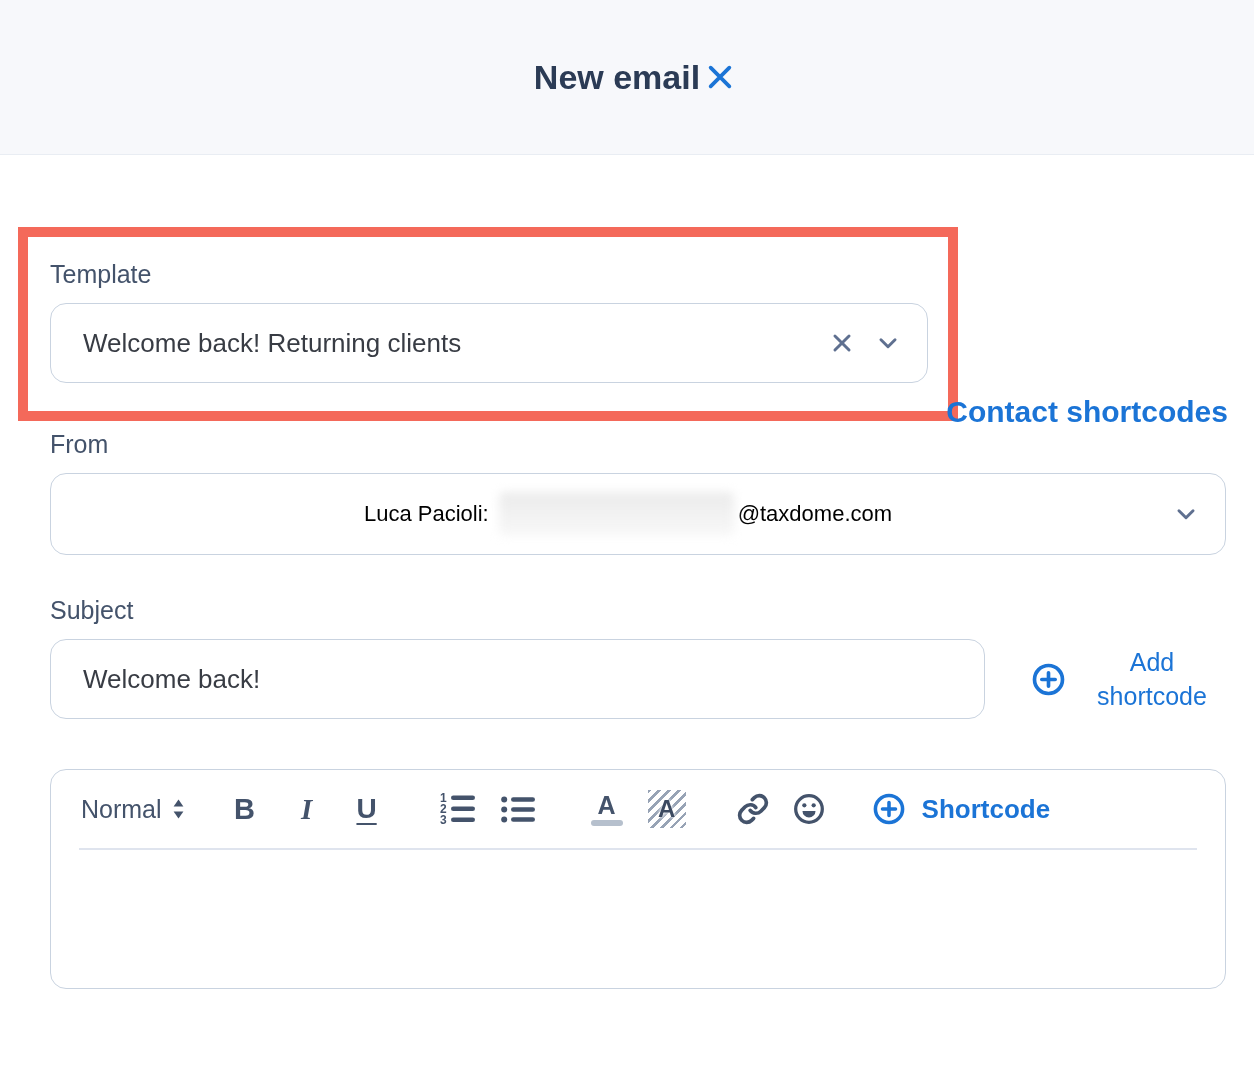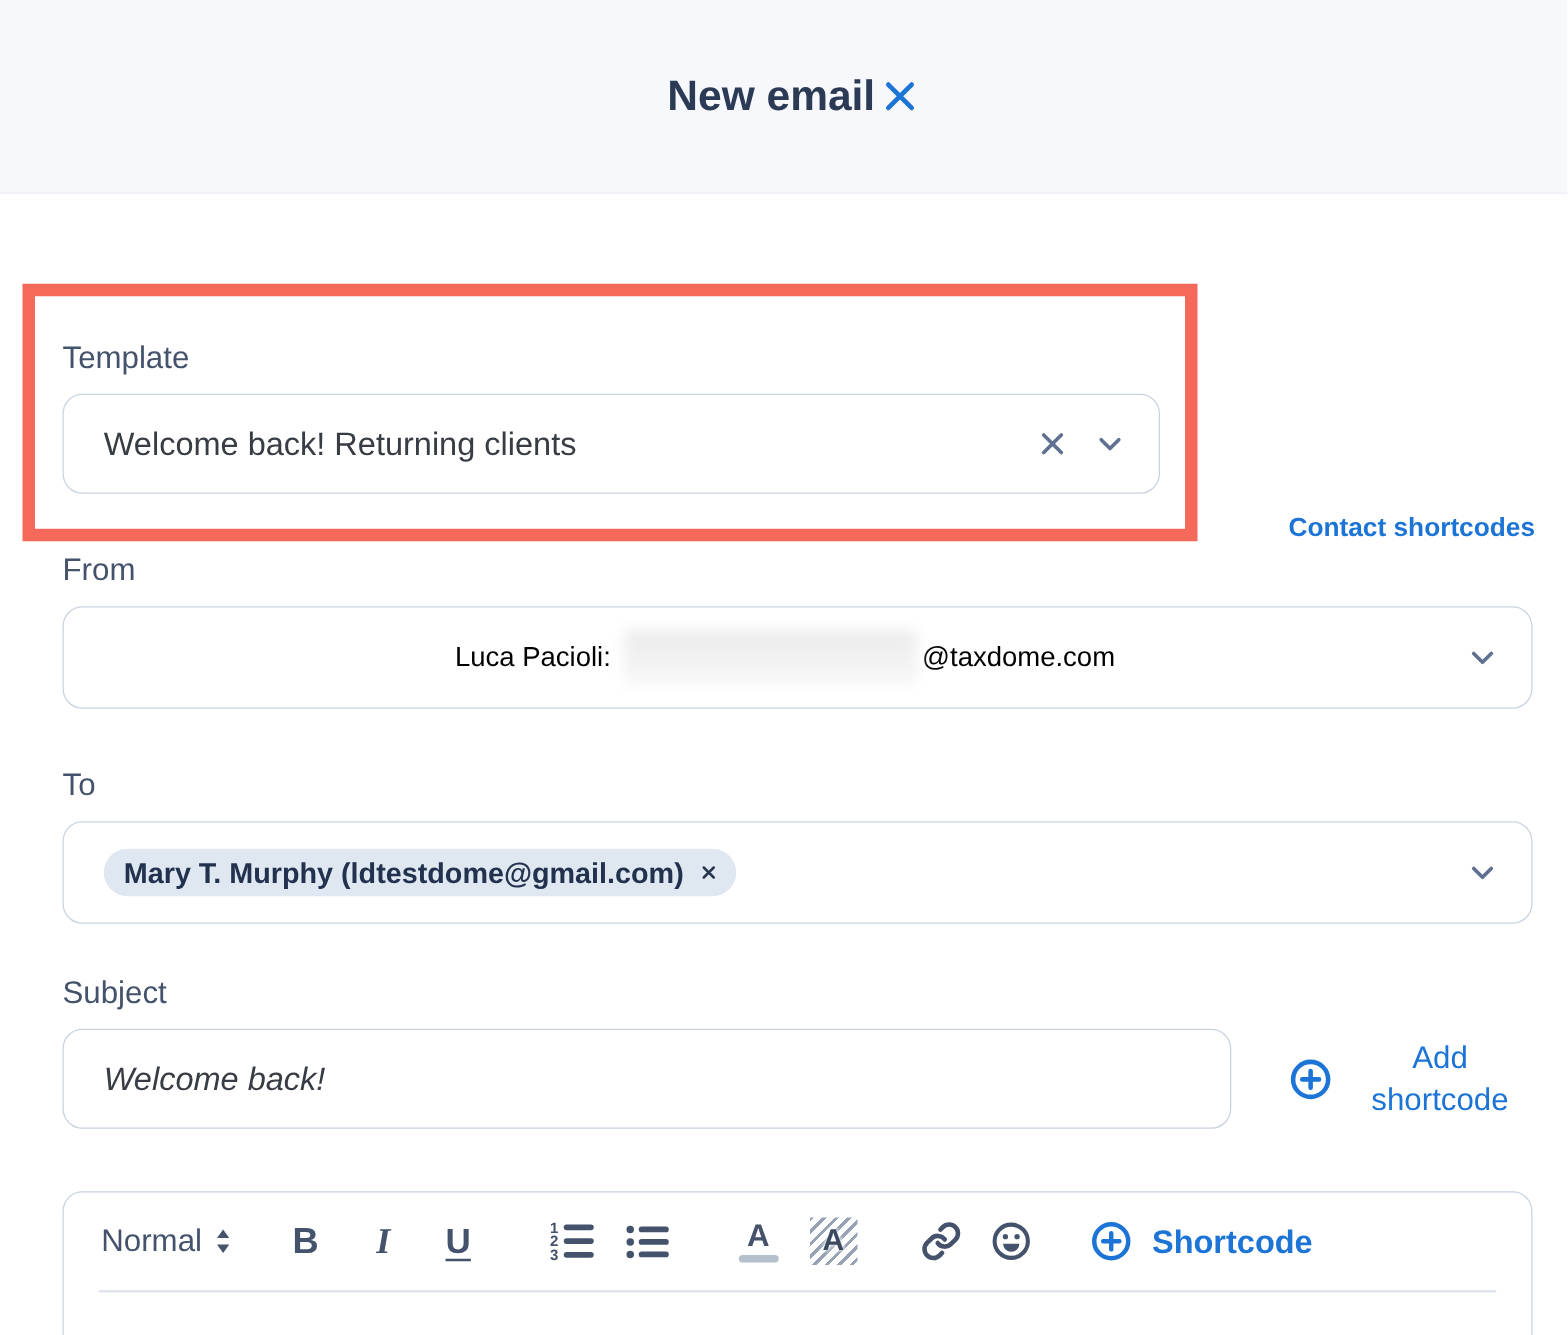--- a/index.html
+++ b/index.html
@@ -17,40 +17,40 @@
   }
   .modal-title { font-size:34px; font-weight:700; color:#2b3b55; }
   .close-btn { width:40px; height:40px; display:flex; align-items:center; justify-content:center; cursor:pointer; }
 
   
   .modal-content { position:relative; }
 
   .highlight-box {
     margin:72px 0 0 18px; width:940px;
     border:10px solid #f4695a;
-    padding:34px 0 28px 22px;
+    padding:22px 0 28px 22px;
     background:#fff;
   }
 
   .field-label { font-size:25px; line-height:30px; color:#44536b; margin:0 0 14px 0; }
 
   .select-box, .input-box {
     height:80px; border:1.5px solid #c9d3e0; border-radius:16px;
     display:flex; align-items:center; background:#fff;
     padding:0 26px 0 32px; cursor:pointer;
   }
   .value-text { font-size:26px; color:#383c44; flex:1; white-space:nowrap; overflow:hidden; }
   .icon-group { display:flex; align-items:center; gap:20px; }
   .icon-btn { display:flex; align-items:center; justify-content:center; cursor:pointer; }
 
   .template-select { width:878px; }
 
   .contact-shortcodes {
-    position:absolute; top:184px; right:26px;
-    font-size:21px; font-weight:700; color:#1b74d6; cursor:pointer;
+    position:absolute; top:168px; right:26px;
+    font-size:30px; font-weight:700; color:#1b74d6; cursor:pointer;
   }
 
   .section { margin-left:50px; width:1176px; }
   .from-section { margin-top:8px; }
   .to-section { margin-top:46px; }
   .subject-section { margin-top:40px; }
 
   .wide-input { height:82px; }
 
   .from-value-row { display:flex; align-items:center; flex:1; font-size:22px; color:#000000;justify-content:center; }
@@ -61,21 +61,21 @@
   }
 
   .chip {
     display:inline-flex; align-items:center; height:38px;
     padding:0 14px 0 16px; background:#dfe8f1; border-radius:19px;
     font-size:23px; font-weight:700; color:#22324e; gap:12px; cursor:default;
   }
   .chip-x { display:flex; align-items:center; cursor:pointer; }
 
   .subject-row { display:flex; align-items:flex-start; }
-  .subject-input { width:935px;font-style:italic; }
+  .subject-input { width:935px; }
   .add-shortcode {
     margin-left:46px; height:80px; display:flex; align-items:center; gap:14px; cursor:pointer;
   }
   .add-shortcode-label {
     width:144px; text-align:center; font-size:25px; line-height:34px;
     font-weight:400; color:#1b74d6;
   }
 
   
   .editor-box {
@@ -153,40 +153,20 @@
         <span>@taxdome.com</span>
       </span>
       <span class="icon-btn">
         <svg width="26" height="26" viewBox="0 0 24 24" fill="none" stroke="#5f7090" stroke-width="2.7" stroke-linecap="round" stroke-linejoin="round">
           <path d="M5.5 9 L12 15.5 L18.5 9"></path>
         </svg>
       </span>
     </div>
   </div>
 
-  <div class="section to-section">
-    <div class="field-label">To</div>
-    <div class="select-box wide-input">
-      <span style="flex:1; display:flex; align-items:center;">
-        <span class="chip">
-          <span>Mary T. Murphy (ldtestdome@gmail.com)</span>
-          <span class="chip-x">
-            <svg width="16" height="16" viewBox="0 0 24 24" fill="none" stroke="#28374e" stroke-width="3" stroke-linecap="round">
-              <path d="M6 6 L18 18 M18 6 L6 18"></path>
-            </svg>
-          </span>
-        </span>
-      </span>
-      <span class="icon-btn">
-        <svg width="26" height="26" viewBox="0 0 24 24" fill="none" stroke="#5f7090" stroke-width="2.7" stroke-linecap="round" stroke-linejoin="round">
-          <path d="M5.5 9 L12 15.5 L18.5 9"></path>
-        </svg>
-      </span>
-    </div>
-  </div>
 
   <div class="section subject-section">
     <div class="field-label">Subject</div>
     <div class="subject-row">
       <div class="input-box subject-input" style="cursor:text;">
         <span class="value-text">Welcome back!</span>
       </div>
       <div class="add-shortcode">
         <span class="icon-btn">
           <svg width="35" height="35" viewBox="0 0 24 24" fill="none" stroke="#1b74d6" stroke-width="2.5" stroke-linecap="round">

